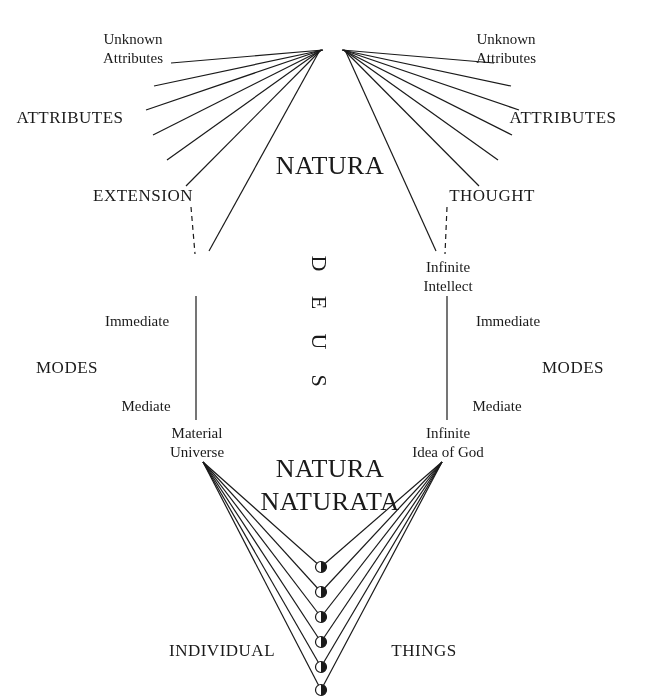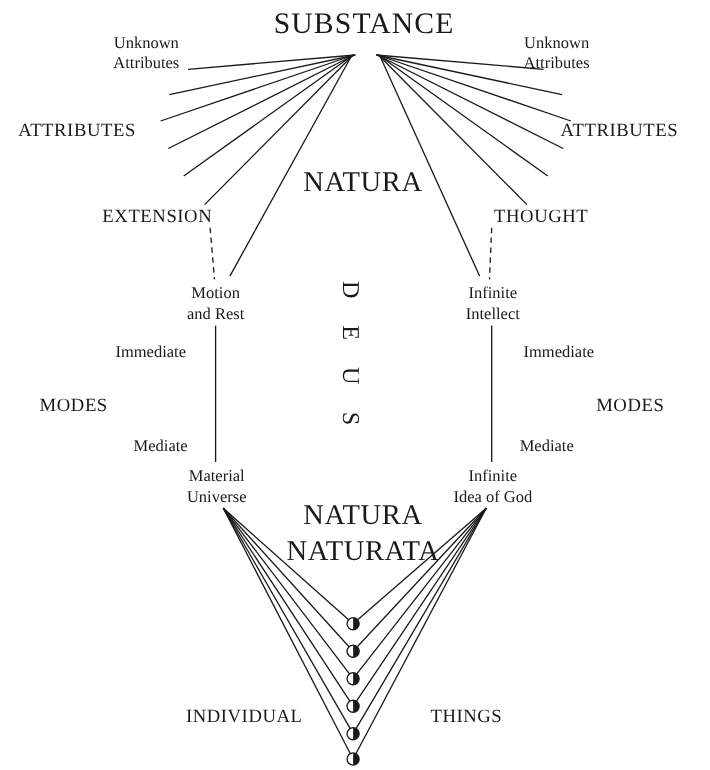--- a/index.html
+++ b/index.html
@@ -119,45 +119,40 @@
         <circle cx="321" cy="667" r="5.5" fill="#ffffff" stroke="#1a1a1a" stroke-width="1.2"></circle>
         <path d="M321 661.5 A5.5 5.5 0 0 1 321 672.5 Z" fill="#1a1a1a"></path>
       </g>
       <g>
         <circle cx="321" cy="690" r="5.5" fill="#ffffff" stroke="#1a1a1a" stroke-width="1.2"></circle>
         <path d="M321 684.5 A5.5 5.5 0 0 1 321 695.5 Z" fill="#1a1a1a"></path>
       </g>
     </g>
   </svg>
 
-  <div class="label size-title" style="left:331px; top:22px;">SUBSTANCE</div>
 
   <div class="label size-small" style="left:133px; top:49px;">
     <div>Unknown</div>
     <div>Attributes</div>
   </div>
   <div class="label size-small" style="left:506px; top:49px;">
     <div>Unknown</div>
     <div>Attributes</div>
   </div>
 
   <div class="label size-caps" style="left:70px; top:118px;">ATTRIBUTES</div>
   <div class="label size-caps" style="left:563px; top:118px;">ATTRIBUTES</div>
 
   <div class="label size-mid" style="left:330px; top:166px;">
     <div>NATURA</div>
   </div>
 
   <div class="label size-caps" style="left:143px; top:196px;">EXTENSION</div>
   <div class="label size-caps" style="left:492px; top:196px;">THOUGHT</div>
 
-  <div class="label size-small" style="left:196px; top:277px;">
-    <div>Motion</div>
-    <div>and Rest</div>
-  </div>
   <div class="label size-small" style="left:448px; top:277px;">
     <div>Infinite</div>
     <div>Intellect</div>
   </div>
 
   <div class="deus">
     <span>D</span>
     <span>E</span>
     <span>U</span>
     <span>S</span>

